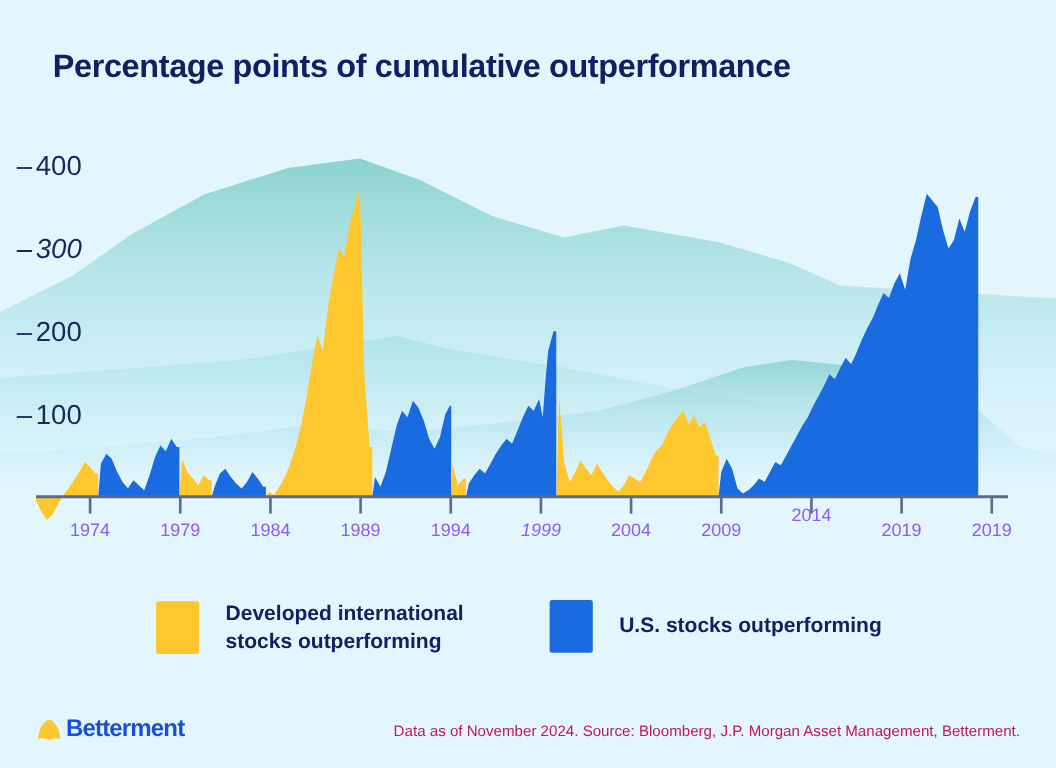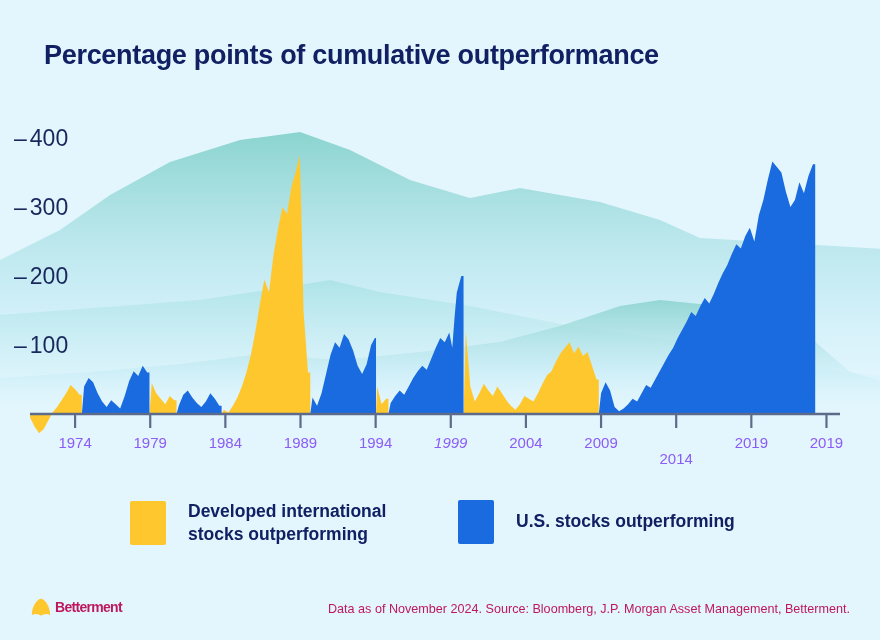--- a/index.html
+++ b/index.html
@@ -84,23 +84,23 @@
     left: 30px; top: 4px;
     display: flex;
     align-items: center;
   }
   #logo-mark {
     width: 22px; height: 22px;
     flex: 0 0 auto;
   }
   #logo-text {
     margin-left: 3px;
-    font-size: 14px;
+    font-size: 20px;
     font-weight: bold;
-    color: #be185d;
+    color: #1d4ed8;
     letter-spacing: -0.7px;
   }
   #source-note {
     position: absolute;
     right: 30px; top: 10px;
     font-size: 12.6px;
     color: #be185d;
     white-space: nowrap;
   }
 </style>
@@ -156,33 +156,33 @@
           <line x1="601.0575139146558" x2="601.0575139146558" y1="305" y2="318" stroke="#5c6b8a" stroke-width="2.2"></line>
           <line x1="676.1966604823737" x2="676.1966604823737" y1="305" y2="318" stroke="#5c6b8a" stroke-width="2.2"></line>
           <line x1="751.3358070500916" x2="751.3358070500916" y1="305" y2="318" stroke="#5c6b8a" stroke-width="2.2"></line>
           <line x1="826.4749536178094" x2="826.4749536178094" y1="305" y2="318" stroke="#5c6b8a" stroke-width="2.2"></line>
         </g>
     </svg>
 
     <div id="ytick-layer">
         <div class="ylabel" style="top: 222px; left: 14px;"><span class="dash">–</span>100</div>
         <div class="ylabel" style="top: 153px; left: 14px; text-align: center;"><span class="dash">–</span>200</div>
-        <div class="ylabel" style="top: 84px; left: 14px;"><span class="dash">–</span>300</div>
+        <div class="ylabel" style="top: 84px; left: 14px; font-style: italic;"><span class="dash">–</span>300</div>
         <div class="ylabel" style="top: 15px; left: 14px;"><span class="dash">–</span>400</div>
       </div>
     <div id="xtick-layer">
         <div class="xlabel" style="left: 75.0835px; top: 324px;">1974</div>
         <div class="xlabel" style="left: 150.223px; top: 324px;">1979</div>
         <div class="xlabel" style="left: 225.362px; top: 324px;">1984</div>
         <div class="xlabel" style="left: 300.501px; top: 324px;">1989</div>
         <div class="xlabel" style="left: 375.64px; top: 324px;">1994</div>
         <div class="xlabel" style="left: 450.779px; top: 324px; font-style: italic;">1999</div>
         <div class="xlabel" style="left: 525.918px; top: 324px;">2004</div>
         <div class="xlabel" style="left: 601.058px; top: 324px;">2009</div>
-        <div class="xlabel" style="left: 676.197px; top: 340px;">2014</div>
+        <div class="xlabel" style="left: 676.197px; top: 311px;">2014</div>
         <div class="xlabel" style="left: 751.336px; top: 324px;">2019</div>
         <div class="xlabel" style="left: 826.475px; top: 324px;">2019</div>
       </div>
   </div>
 
   <div id="legend">
     <div class="legend-item" style="left:458px; top:8px;">
       <span class="legend-swatch" style="background:#1a6ae0;"></span>
       <span class="legend-text">U.S. stocks outperforming</span>
     </div>

